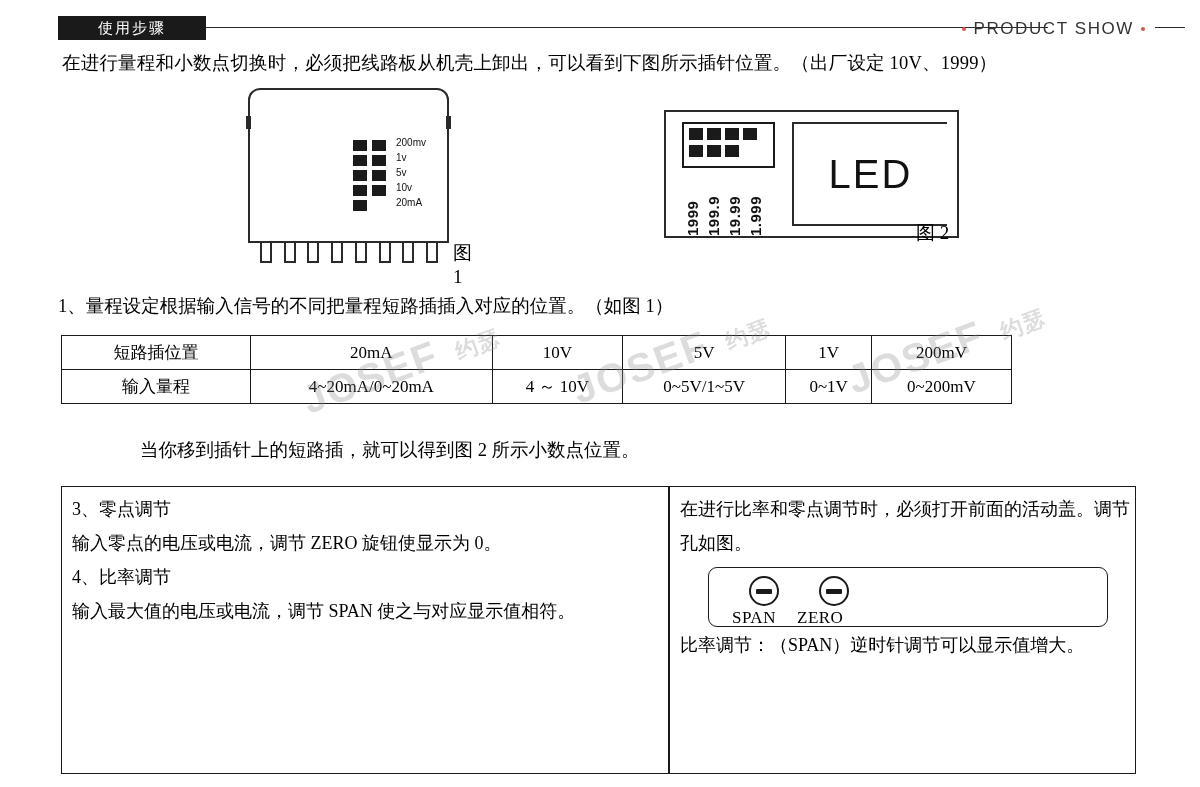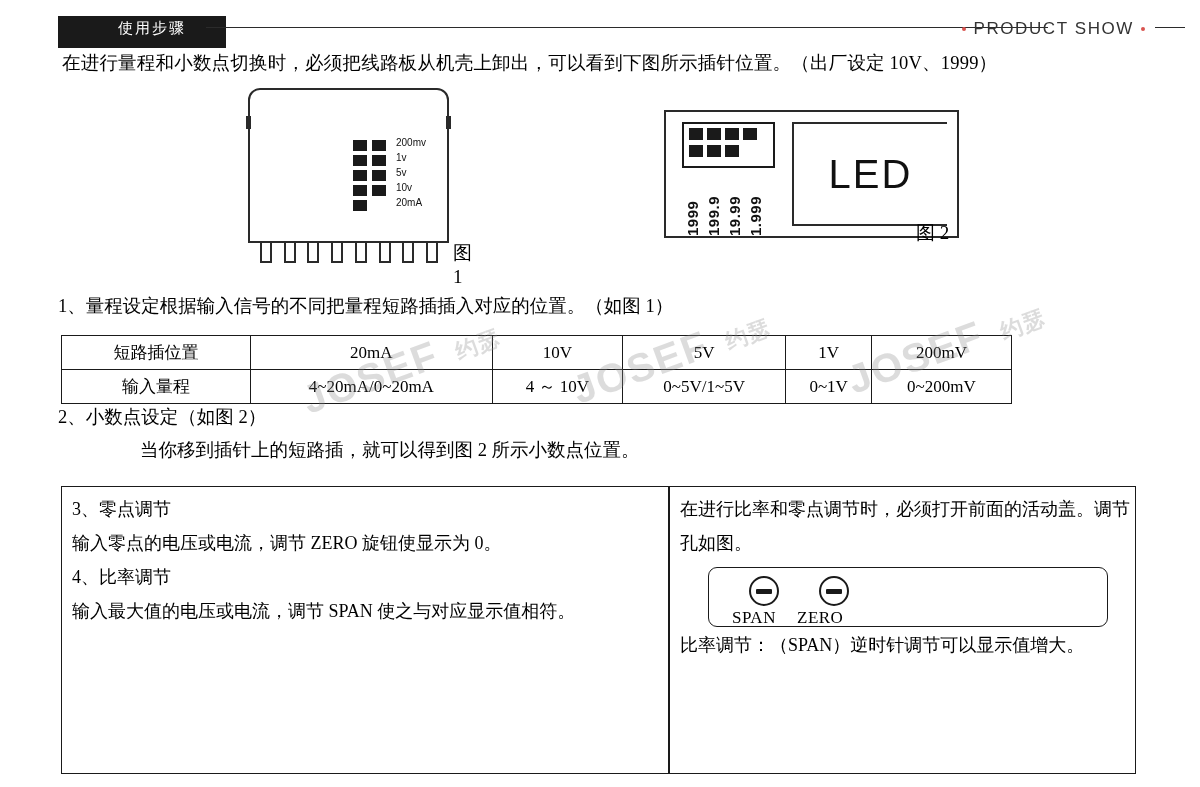--- a/index.html
+++ b/index.html
@@ -27,29 +27,28 @@
     top: 8px;
     left: 0;
     width: 1200px;
     height: 30px;
   }
   .header-tab {
     position: absolute;
     left: 58px;
     top: 8px;
     width: 148px;
-    height: 32px;
+    height: 24px;
     background: #1a1a1a;
     color: #ffffff;
     font-family: "Liberation Sans", sans-serif;
     font-size: 15px;
     letter-spacing: 2px;
     text-align: center;
     line-height: 24px;
-    padding-left: 20px;
   }
   .header-rule {
     position: absolute;
     left: 206px;
     top: 19px;
     width: 842px;
     height: 1px;
     background: #2b2b2b;
   }
   .header-rule2 {
@@ -462,21 +461,20 @@
       <td class="col0">输入量程</td>
       <td>4~20mA/0~20mA</td>
       <td>4  ～ 10V</td>
       <td>0~5V/1~5V</td>
       <td>0~1V</td>
       <td>0~200mV</td>
     </tr>
   </tbody>
     </table>
 
-  <div class="item2">2、小数点设定（如图 2）</div>
   <div class="item2b">当你移到插针上的短路插，就可以得到图 2 所示小数点位置。</div>
 
   <div class="bottom-box"></div>
   <div class="bottom-div"></div>
 
   <div class="bl">
     <p>3、零点调节</p>
     <p>输入零点的电压或电流，调节 ZERO 旋钮使显示为 0。</p>
     <p>4、比率调节</p>
     <p>输入最大值的电压或电流，调节 SPAN 使之与对应显示值相符。</p>

